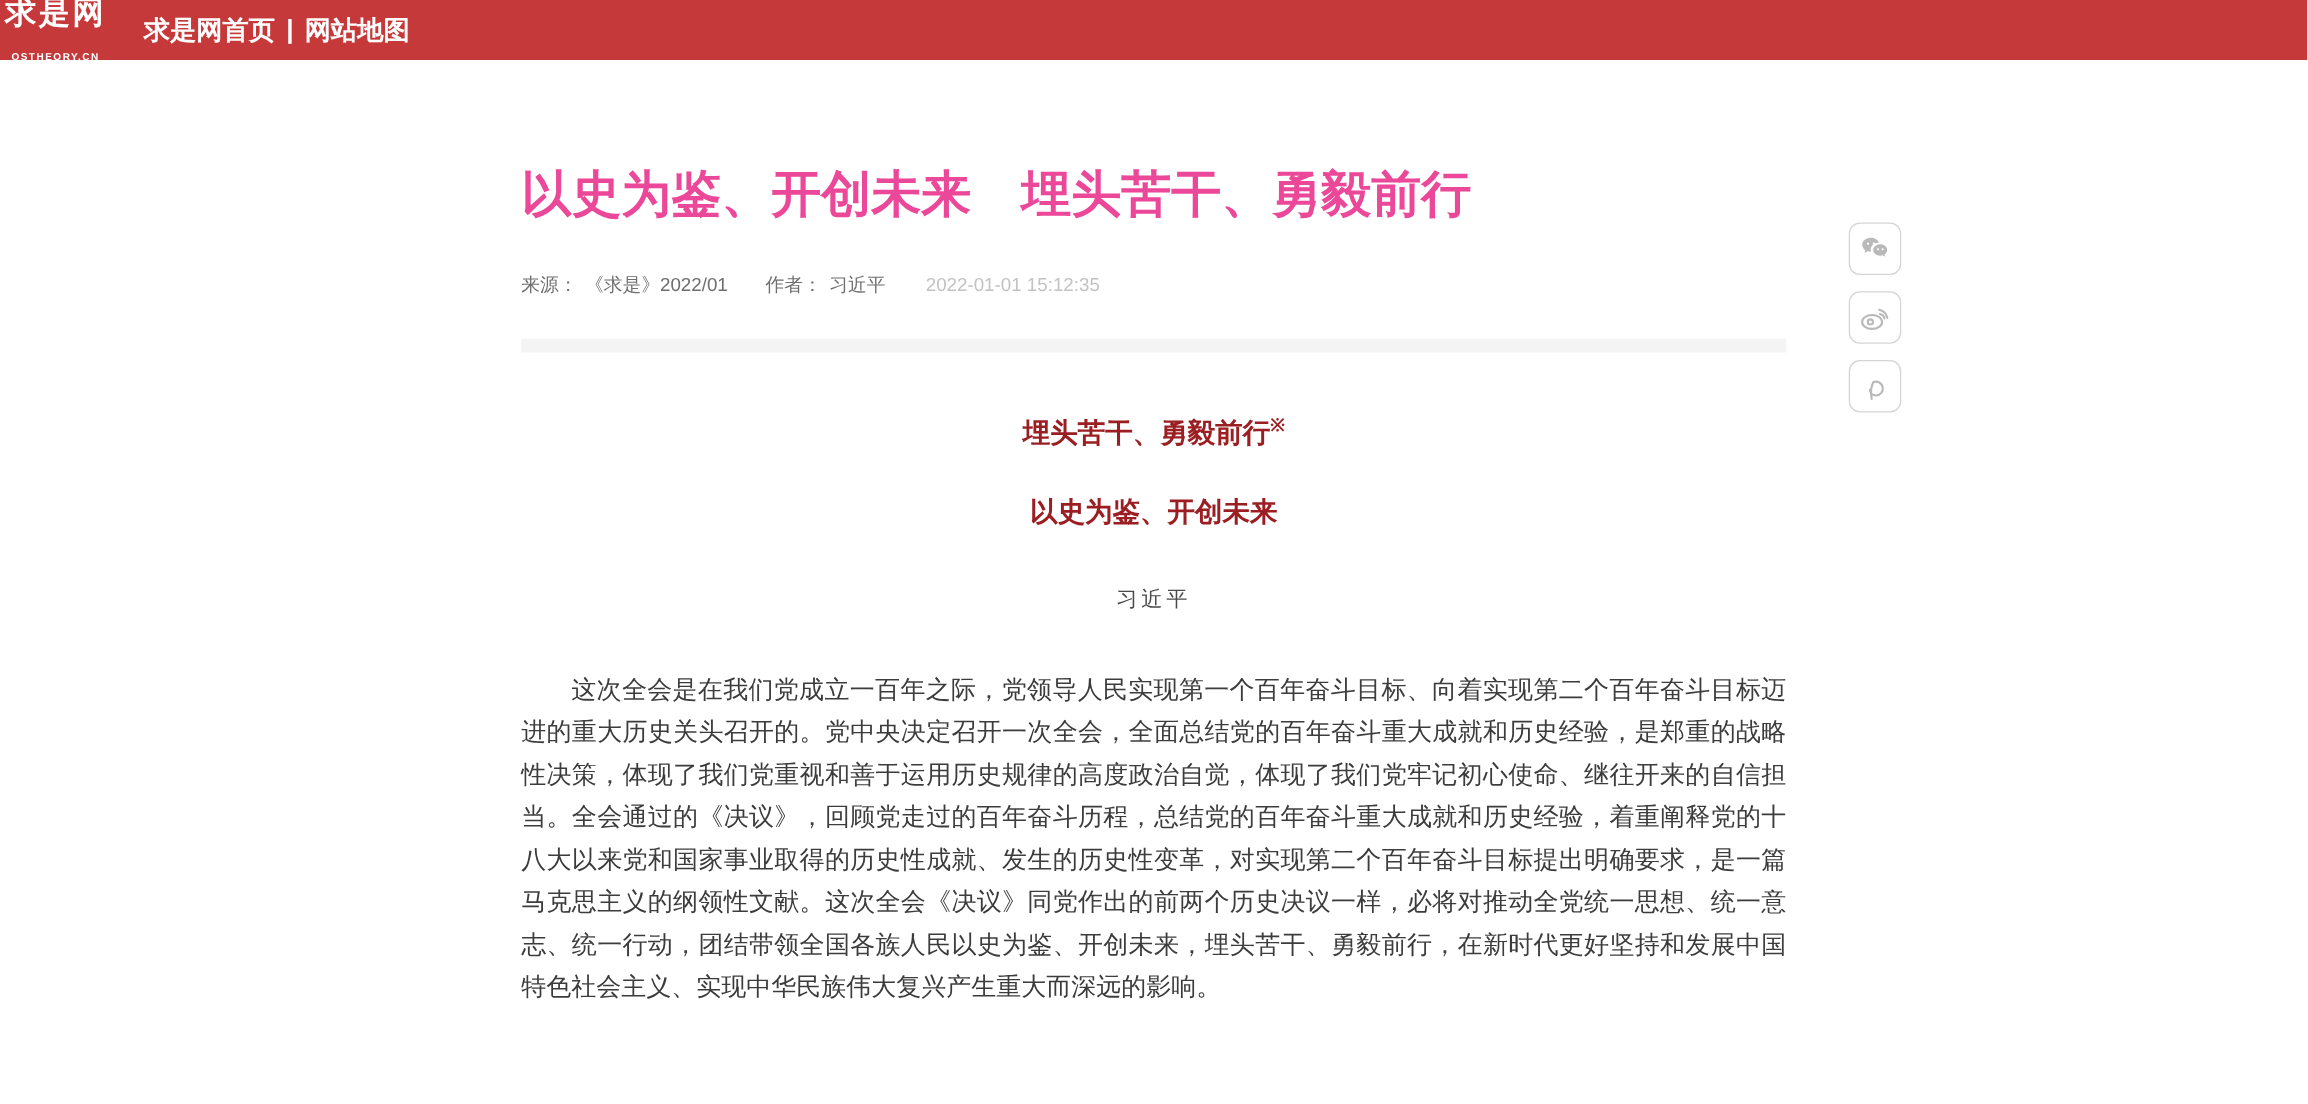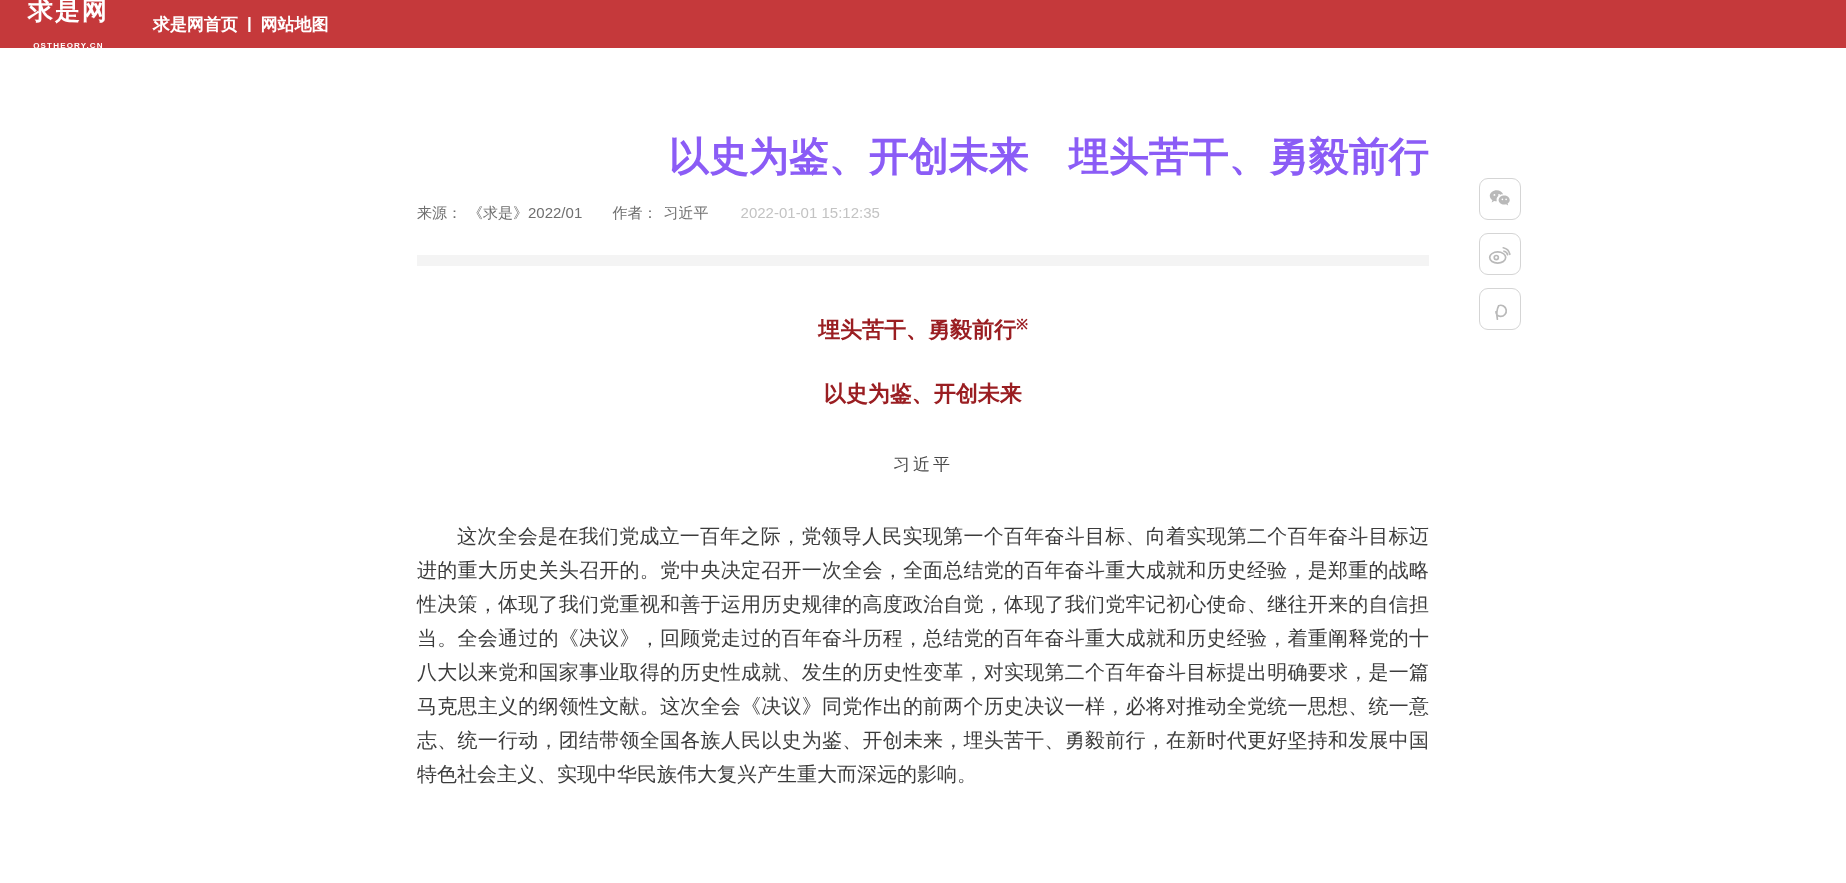--- a/index.html
+++ b/index.html
@@ -10,21 +10,21 @@
     background: #ffffff;
     font-family: "Liberation Sans", sans-serif;
   }
 
   
   .site-header {
     height: 48px;
     background: #c5393b;
     display: flex;
     align-items: center;
-    padding-left: 24px;
+    padding-left: 0;
     box-sizing: border-box;
   }
   .logo {
     display: flex;
     flex-direction: column;
     align-items: center;
     color: #fff;
     line-height: 1;
     cursor: pointer;
     padding: 2px 4px;
@@ -36,44 +36,44 @@
   }
   .logo-sub {
     font-size: 8px;
     font-weight: bold;
     letter-spacing: 1.2px;
     margin-top: 19px;
   }
   .header-nav {
     display: flex;
     align-items: center;
-    margin-left: 40px;
+    margin-left: 26px;
     color: #fff;
-    font-size: 17px;
+    font-size: 21px;
     font-weight: bold;
     gap: 9px;
   }
   .header-nav .nav-link { cursor: pointer; }
 
   
   .container {
     width: 1012px;
     margin: 0 auto;
     position: relative;
   }
   .article-title {
     margin: 88px 0 4px 0;
-    text-align: right;
+    text-align: left;
     font-size: 40px;
     line-height: 1;
     font-weight: bold;
-    color: #8b5cf6;
+    color: #ec4899;
   }
   .meta-row {
-    margin-top: 28px;
+    margin-top: 44px;
     font-size: 15px;
     color: #6f6f6f;
     line-height: 1.2;
   }
   .meta-row .seg { margin-right: 6px; }
   .meta-row .gap { margin-left: 26px; }
   .meta-timestamp { color: #c3c3c3; margin-left: 28px; }
 
   .divider-bar {
     margin-top: 33px;

